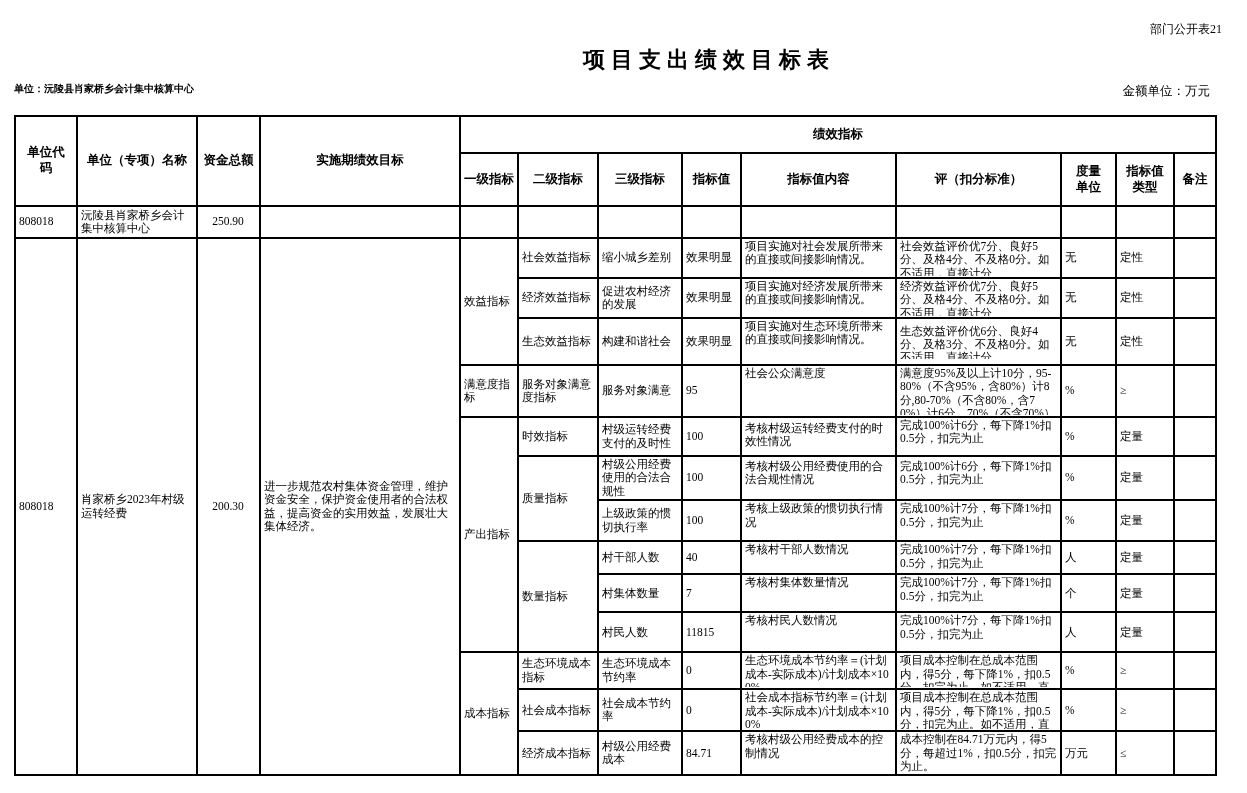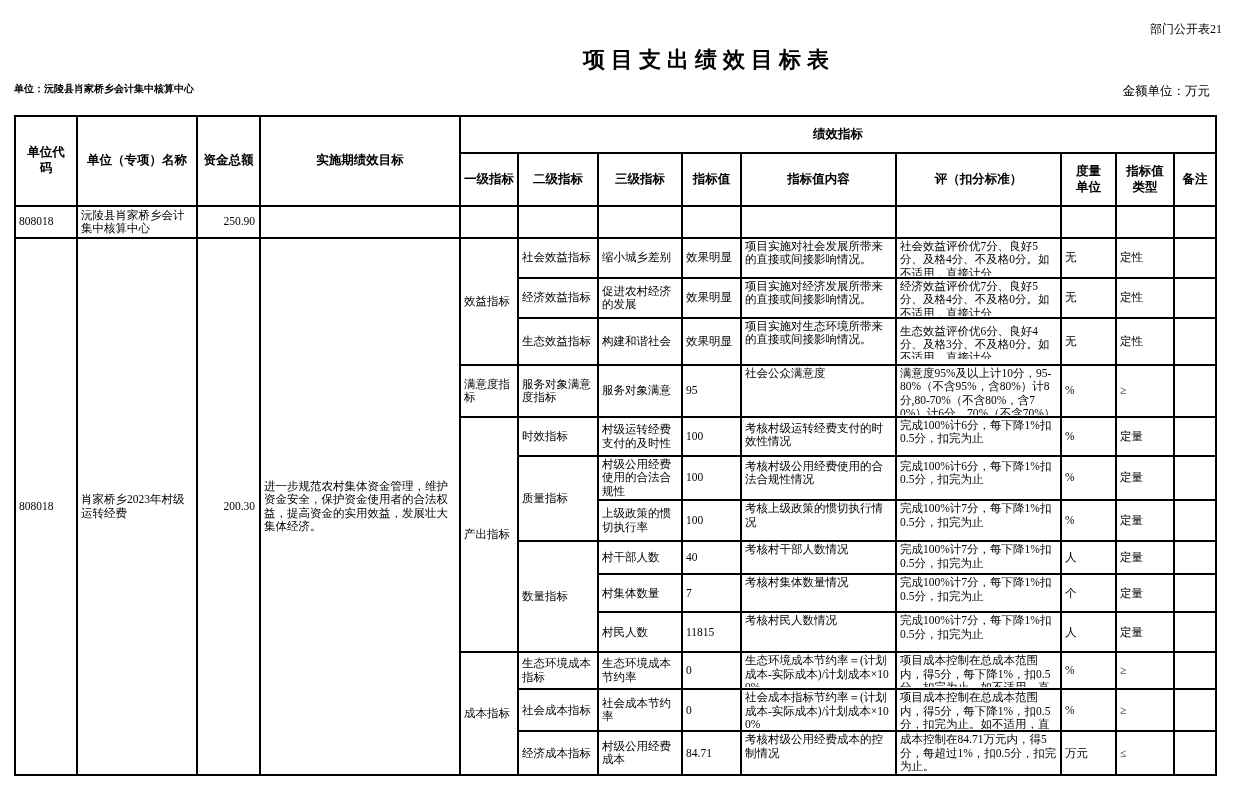--- a/index.html
+++ b/index.html
@@ -6,21 +6,21 @@
   html,body { background:#ffffff; }
   body { width:1247px; height:793px; position:relative; font-family:"Liberation Serif","DejaVu Serif",serif; color:#000; }
   .corner { position:absolute; top:21px; right:25px; font-size:12px; }
   .title { position:absolute; top:45px; left:583px; font-size:22px; font-weight:bold; letter-spacing:6px; white-space:nowrap;text-align:right; }
   .unitline { position:absolute; top:82px; left:14px; font-size:10px; font-weight:bold; }
   .amountline { position:absolute; top:83px; right:37px; font-size:12.5px;font-family:Liberation Serif, serif; }
   table { position:absolute; top:115px; left:14px; width:1201px; border-collapse:collapse; table-layout:fixed; }
   td, th { border:2px solid #000; font-size:11.5px; line-height:13.4px; vertical-align:middle; padding:1px 3px; word-break:break-all; overflow:hidden; }
   th { font-size:12.5px; line-height:1.25; font-weight:bold; text-align:center; padding:1px 3px;margin-left:16px; }
   th.narrow { padding:1px 8px; }
-  td.num { text-align:right; padding-right:4px; }
+  td.num { text-align:center; padding-right:4px; }
   .clip { overflow:hidden; }
 </style>
 </head>
 <body>
 
 <div class="corner">部门公开表21</div>
 <div class="title">项目支出绩效目标表</div>
 <div class="unitline">单位：沅陵县肖家桥乡会计集中核算中心</div>
 <div class="amountline">金额单位：万元</div>
 

